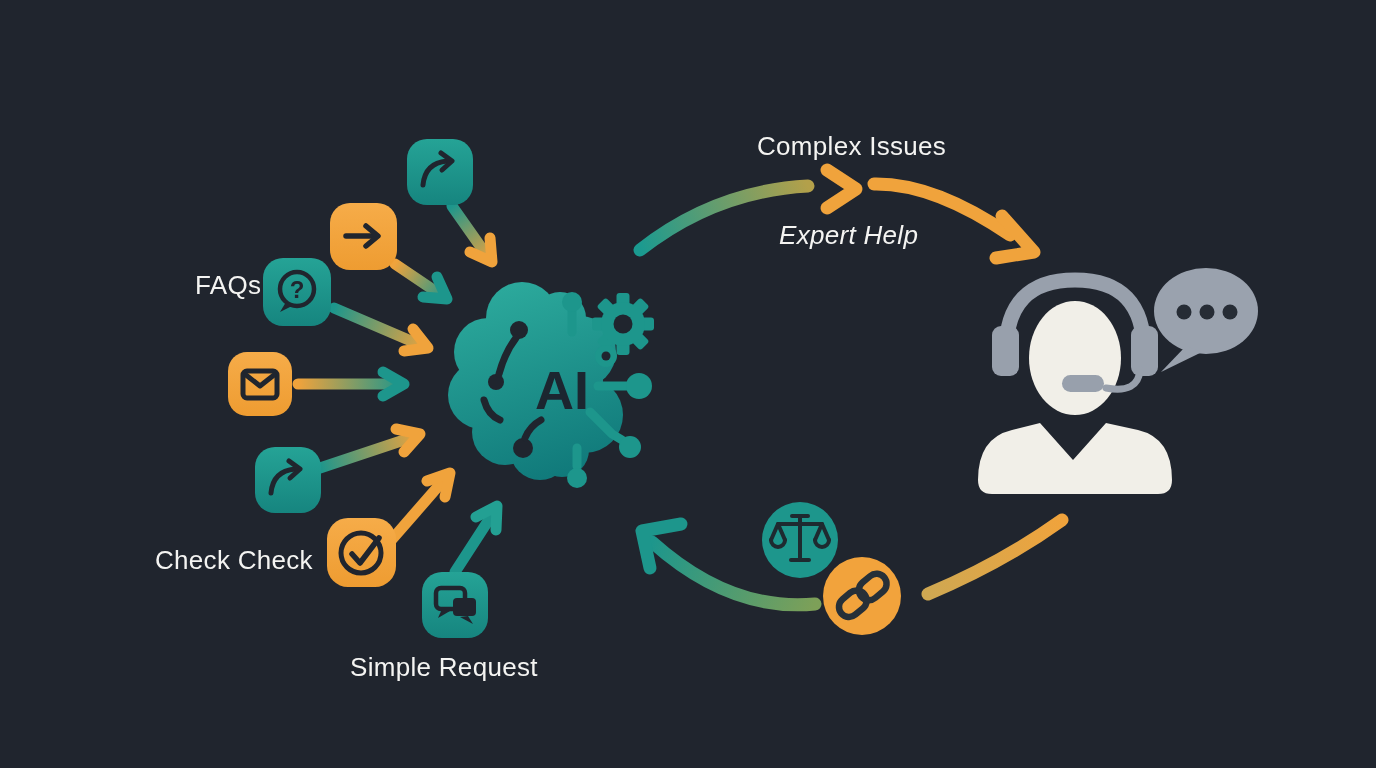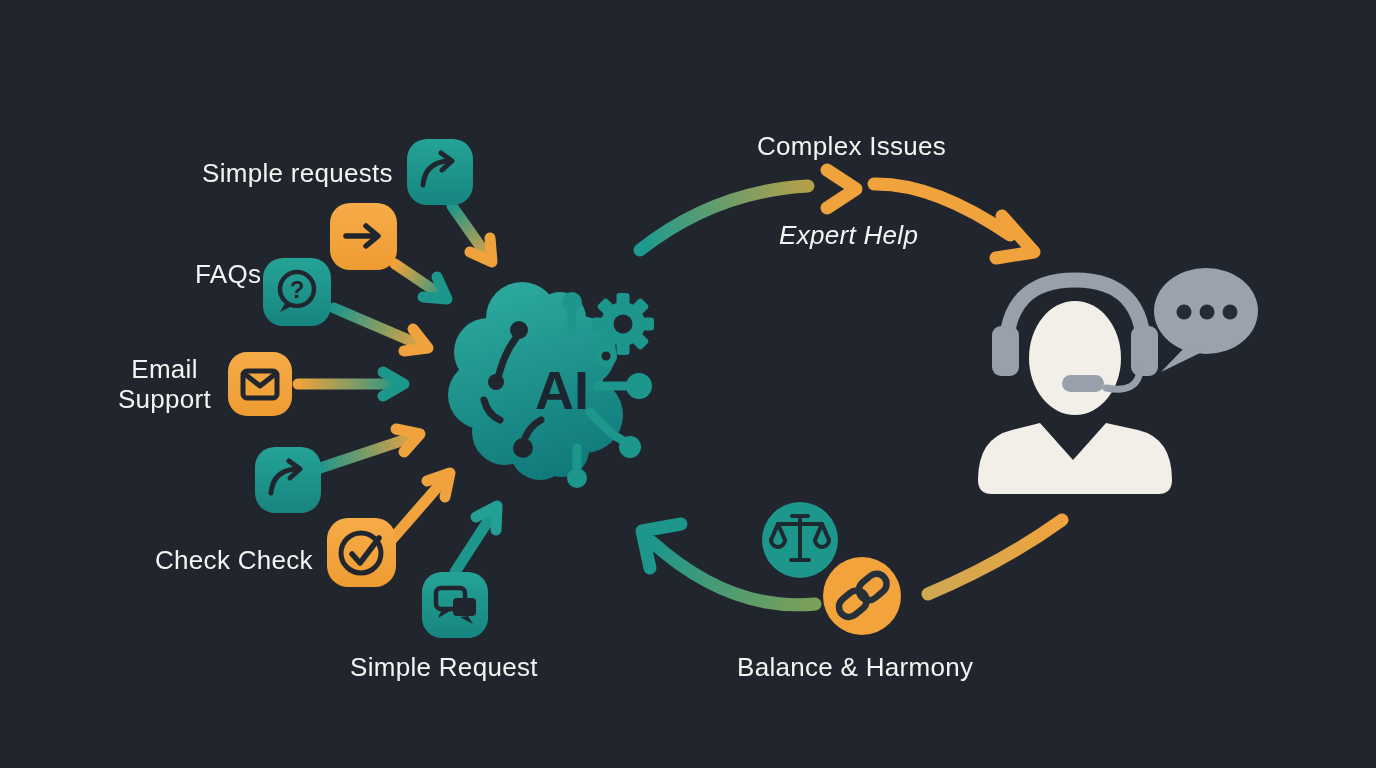--- a/index.html
+++ b/index.html
@@ -234,22 +234,19 @@
   </g>
   <g>
     <circle cx="862" cy="596" r="39" fill="#f2a33c"></circle>
     <g transform="translate(862,596) rotate(-40)" stroke="#273038" stroke-width="6.5" fill="none">
       <rect x="-27" y="-10" width="30" height="20" rx="10"></rect>
       <rect x="-1" y="-10" width="30" height="20" rx="10"></rect>
     </g>
   </g>
 </svg>
 
-<div class="label" style="left:202px; top:158px;">Simple requests</div>
-<div class="label" style="left:195px; top:259px;">FAQs</div>
-<div class="label wrap" style="left:107px; top:354px; width:115px;">Email Support</div>
+<div class="label" style="left:195px; top:270px;">FAQs</div>
 <div class="label" style="left:155px; top:545px;">Check Check</div>
 <div class="label" style="left:757px; top:131px;">Complex Issues</div>
 <div class="label" style="left:350px; top:652px;">Simple Request</div>
 <div class="label" style="left:779px; top:220px;font-style:italic;">Expert Help</div>
-<div class="label" style="left:737px; top:652px;">Balance &amp; Harmony</div>
 
 </div>
 
 </body></html>

